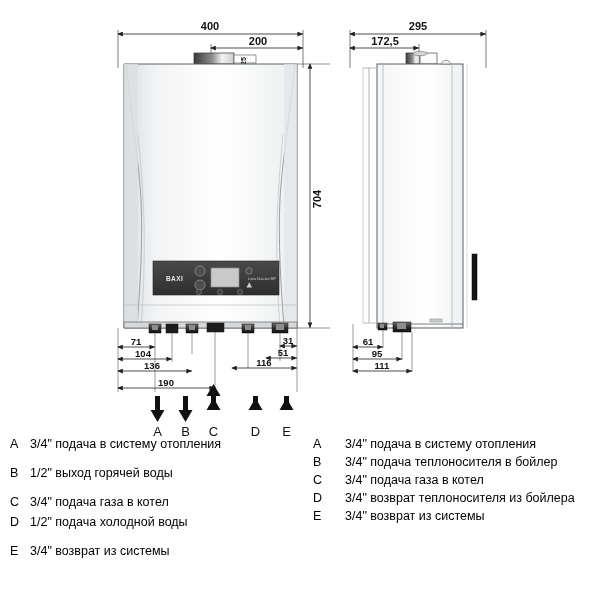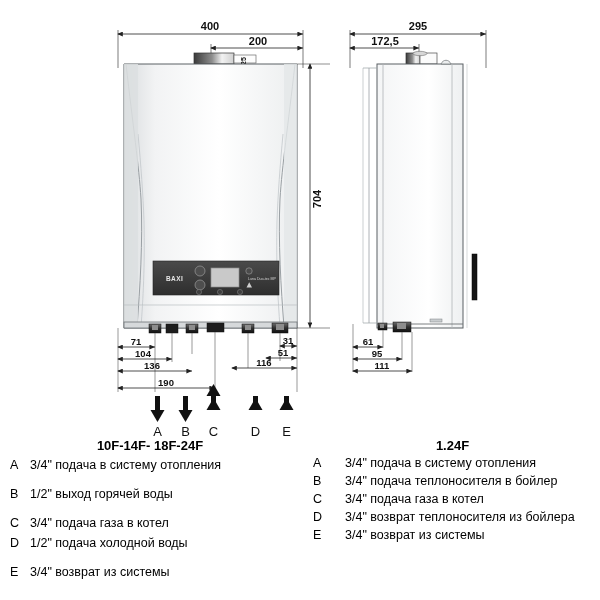--- a/index.html
+++ b/index.html
@@ -321,21 +321,20 @@
           <line x1="353" y1="355" x2="412" y2="355" stroke="#222" stroke-width="0.8" marker-start="url(#arrStart)" marker-end="url(#arrEnd)"></line>
           <text x="382" y="353" font-size="9.5" font-weight="bold" fill="#111" text-anchor="middle" font-family="Liberation Sans, sans-serif">111</text>
         </g>
       </g>
     </svg>
   </div>
 
   <div id="legend">
 
     <div class="legend-col col-left">
-      <div class="legend-title">10F-14F- 18F-24F</div>
 
       <div class="legend-row">
         <span class="lr-key">A</span>
         <span class="lr-text">3/4" подача в систему отопления</span>
       </div>
       <div class="legend-row">
         <span class="lr-key">B</span>
         <span class="lr-text">1/2" выход горячей воды</span>
       </div>
       <div class="legend-row tight">
@@ -346,21 +345,20 @@
         <span class="lr-key">D</span>
         <span class="lr-text">1/2" подача холодной воды</span>
       </div>
       <div class="legend-row">
         <span class="lr-key">E</span>
         <span class="lr-text">3/4" возврат из системы</span>
       </div>
     </div>
 
     <div class="legend-col col-right">
-      <div class="legend-title">1.24F</div>
 
       <div class="legend-row">
         <span class="lr-key">A</span>
         <span class="lr-text just">3/4" подача в систему отопления</span>
       </div>
       <div class="legend-row">
         <span class="lr-key">B</span>
         <span class="lr-text just">3/4" подача теплоносителя в бойлер</span>
       </div>
       <div class="legend-row">

